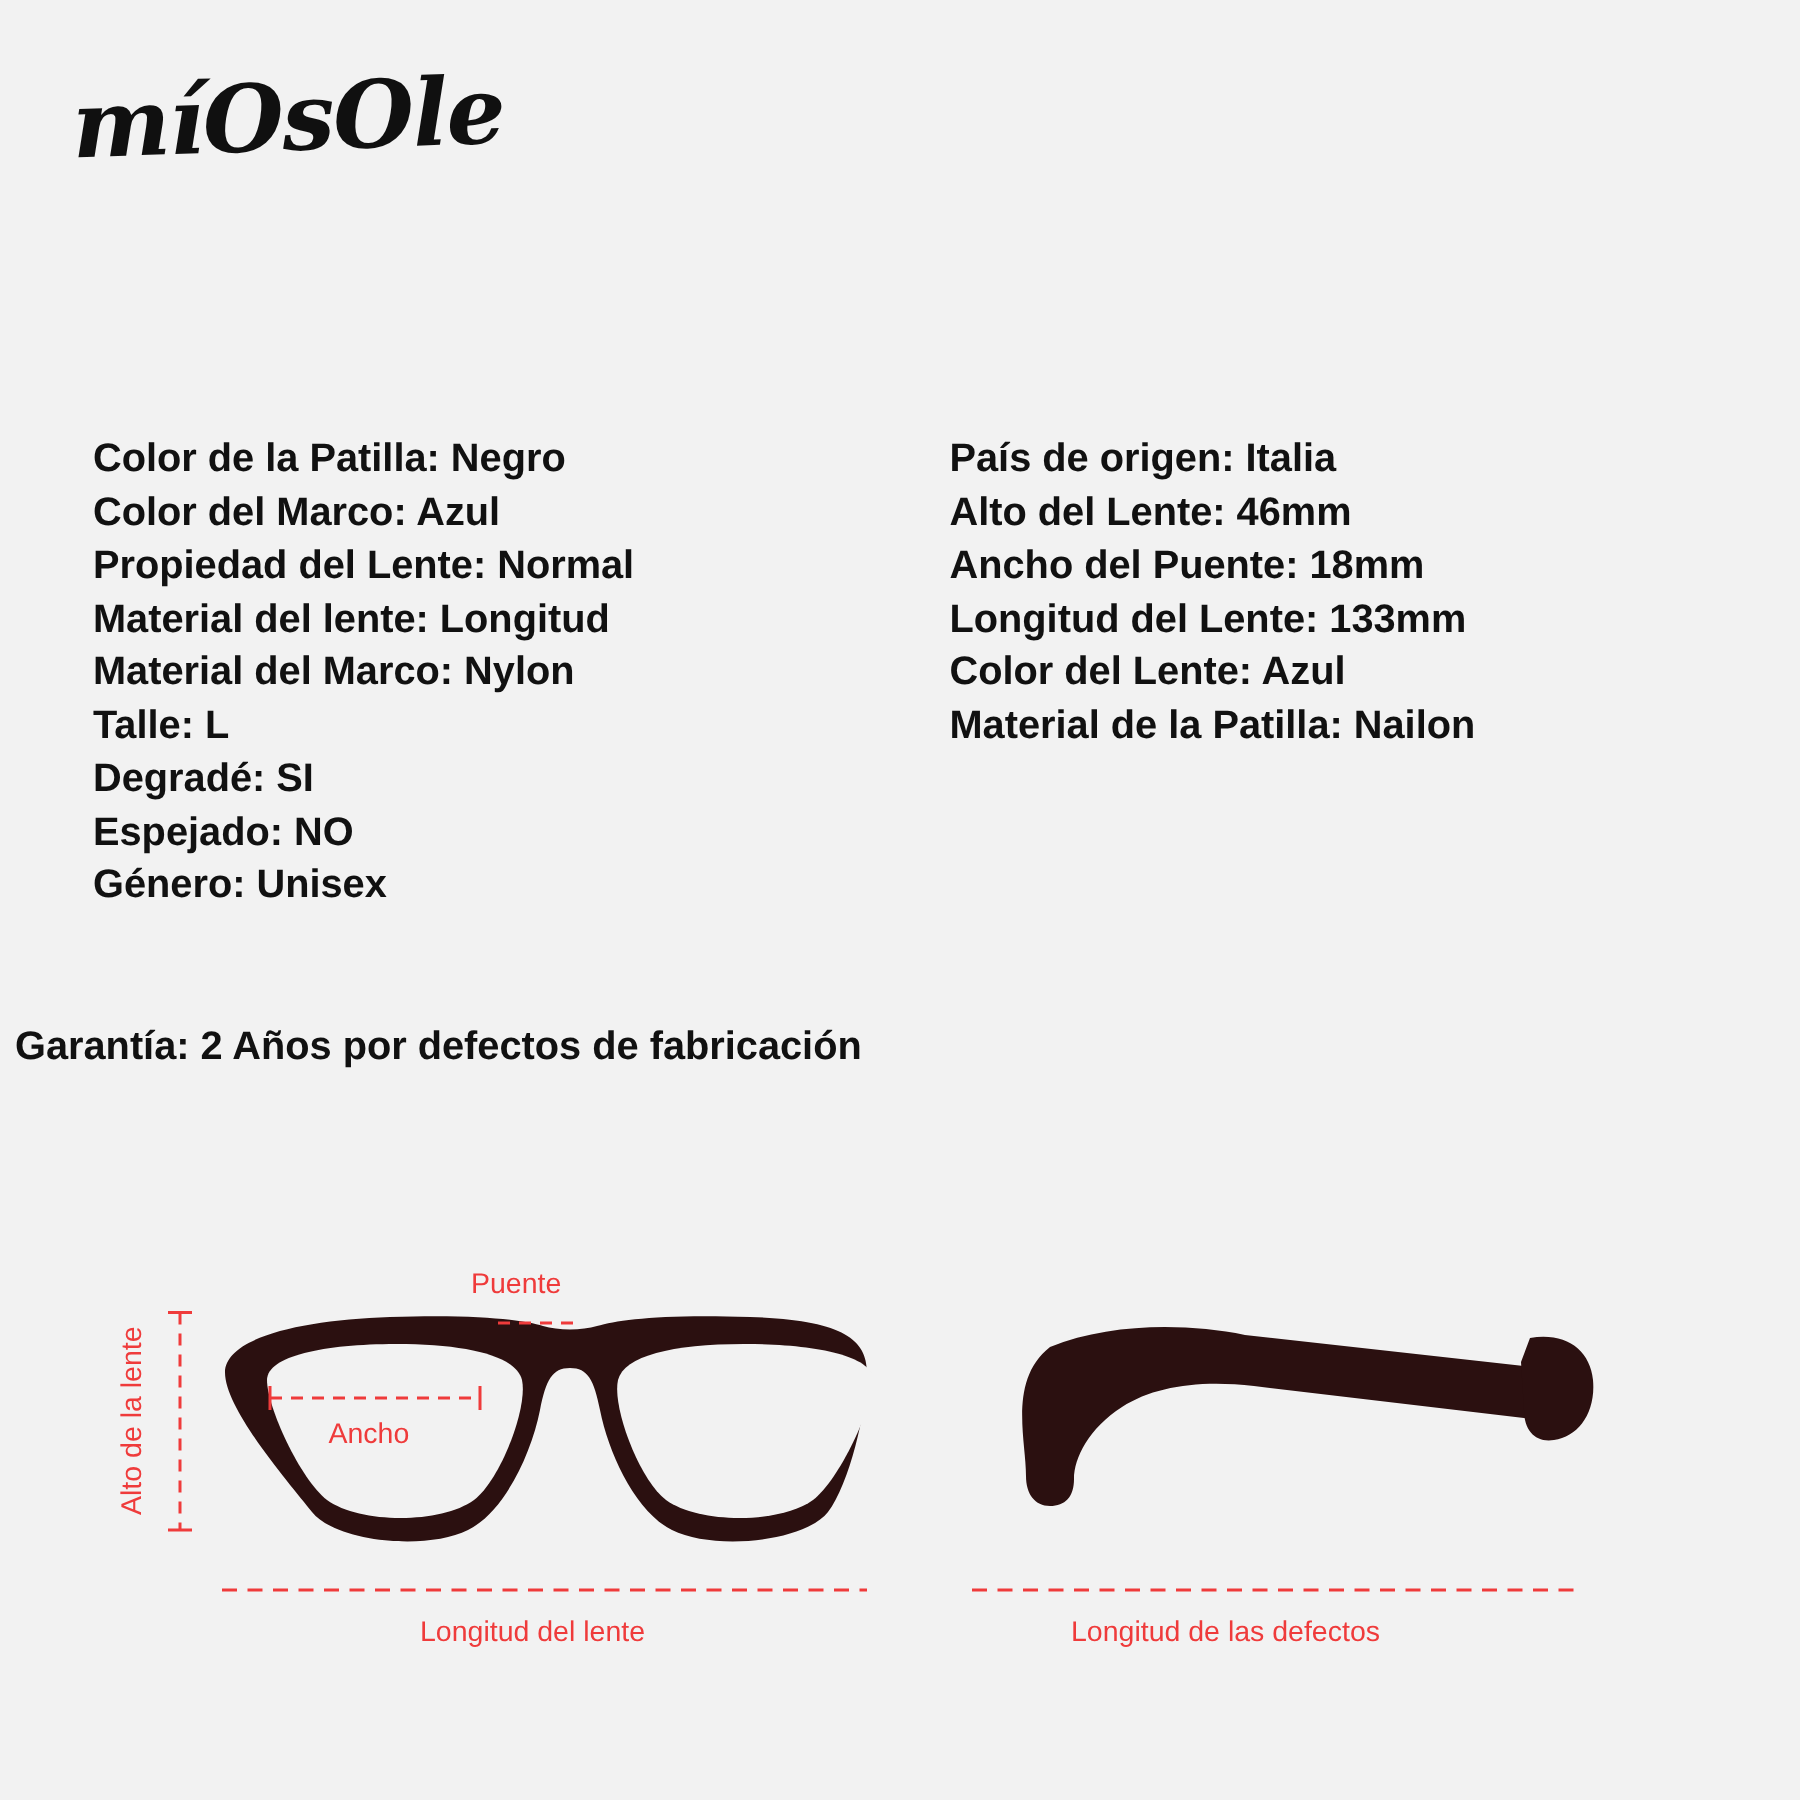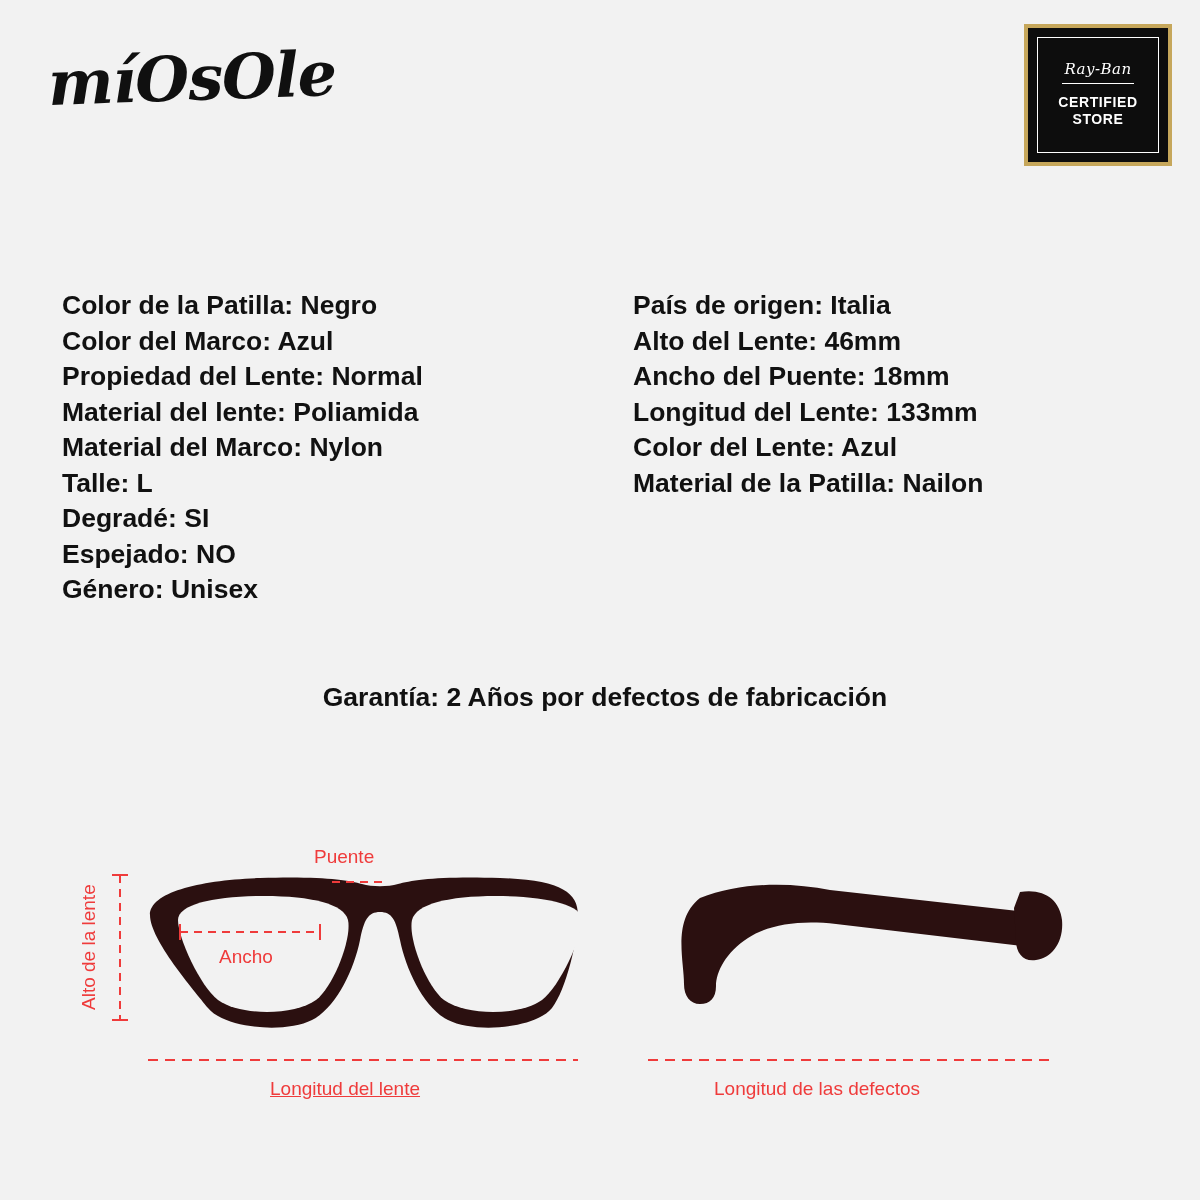--- a/index.html
+++ b/index.html
@@ -102,21 +102,20 @@
   }
   .spec-col.left { left: 62px; top: 0; }
   .spec-col.right { left: 633px; top: 0; }
   .spec-row { display: block; }
 
   .warranty {
     position: absolute;
     top: 682px;
     left: 0;
     width: 1200px;
-    text-align: center;
     font-weight: bold;
     font-size: 26.5px;
     color: #111111;
     padding-left: 10px;
     box-sizing: border-box;
   }
 
   
   .diagram {
     position: absolute;
@@ -134,49 +133,41 @@
   }
   .lbl-puente { left: 314px; top: 26px; }
   .lbl-ancho  { left: 219px; top: 126px; }
   .lbl-alto {
     left: 78px;
     top: 190px;
     transform: rotate(-90deg);
     transform-origin: left top;
     white-space: nowrap;
   }
-  .lbl-long-lente { left: 270px; top: 258px; text-decoration: underline; }
+  .lbl-long-lente { left: 280px; top: 258px; }
   .lbl-long-patillas { left: 714px; top: 258px; }
 </style>
 </head>
 <body>
 
 <div class="header">
 
   <div class="brand-logo">
     <span>míOsOle</span>
   </div>
 
-  <div class="certified-badge">
-    <div class="certified-inner">
-      <div class="rb-script">Ray-Ban</div>
-      <div class="rb-rule"></div>
-      <div class="cert-line">CERTIFIED</div>
-      <div class="cert-line">STORE</div>
-    </div>
-  </div>
 </div>
 
 <div class="specs">
 
   <div class="spec-col left">
     <span class="spec-row">Color de la Patilla: Negro</span>
     <span class="spec-row">Color del Marco: Azul</span>
     <span class="spec-row">Propiedad del Lente: Normal</span>
-    <span class="spec-row">Material del lente: Poliamida</span>
+    <span class="spec-row">Material del lente: Longitud</span>
     <span class="spec-row">Material del Marco: Nylon</span>
     <span class="spec-row">Talle: L</span>
     <span class="spec-row">Degradé: SI</span>
     <span class="spec-row">Espejado: NO</span>
     <span class="spec-row">Género: Unisex</span>
   </div>
 
   <div class="spec-col right">
     <span class="spec-row">País de origen: Italia</span>
     <span class="spec-row">Alto del Lente: 46mm</span>

